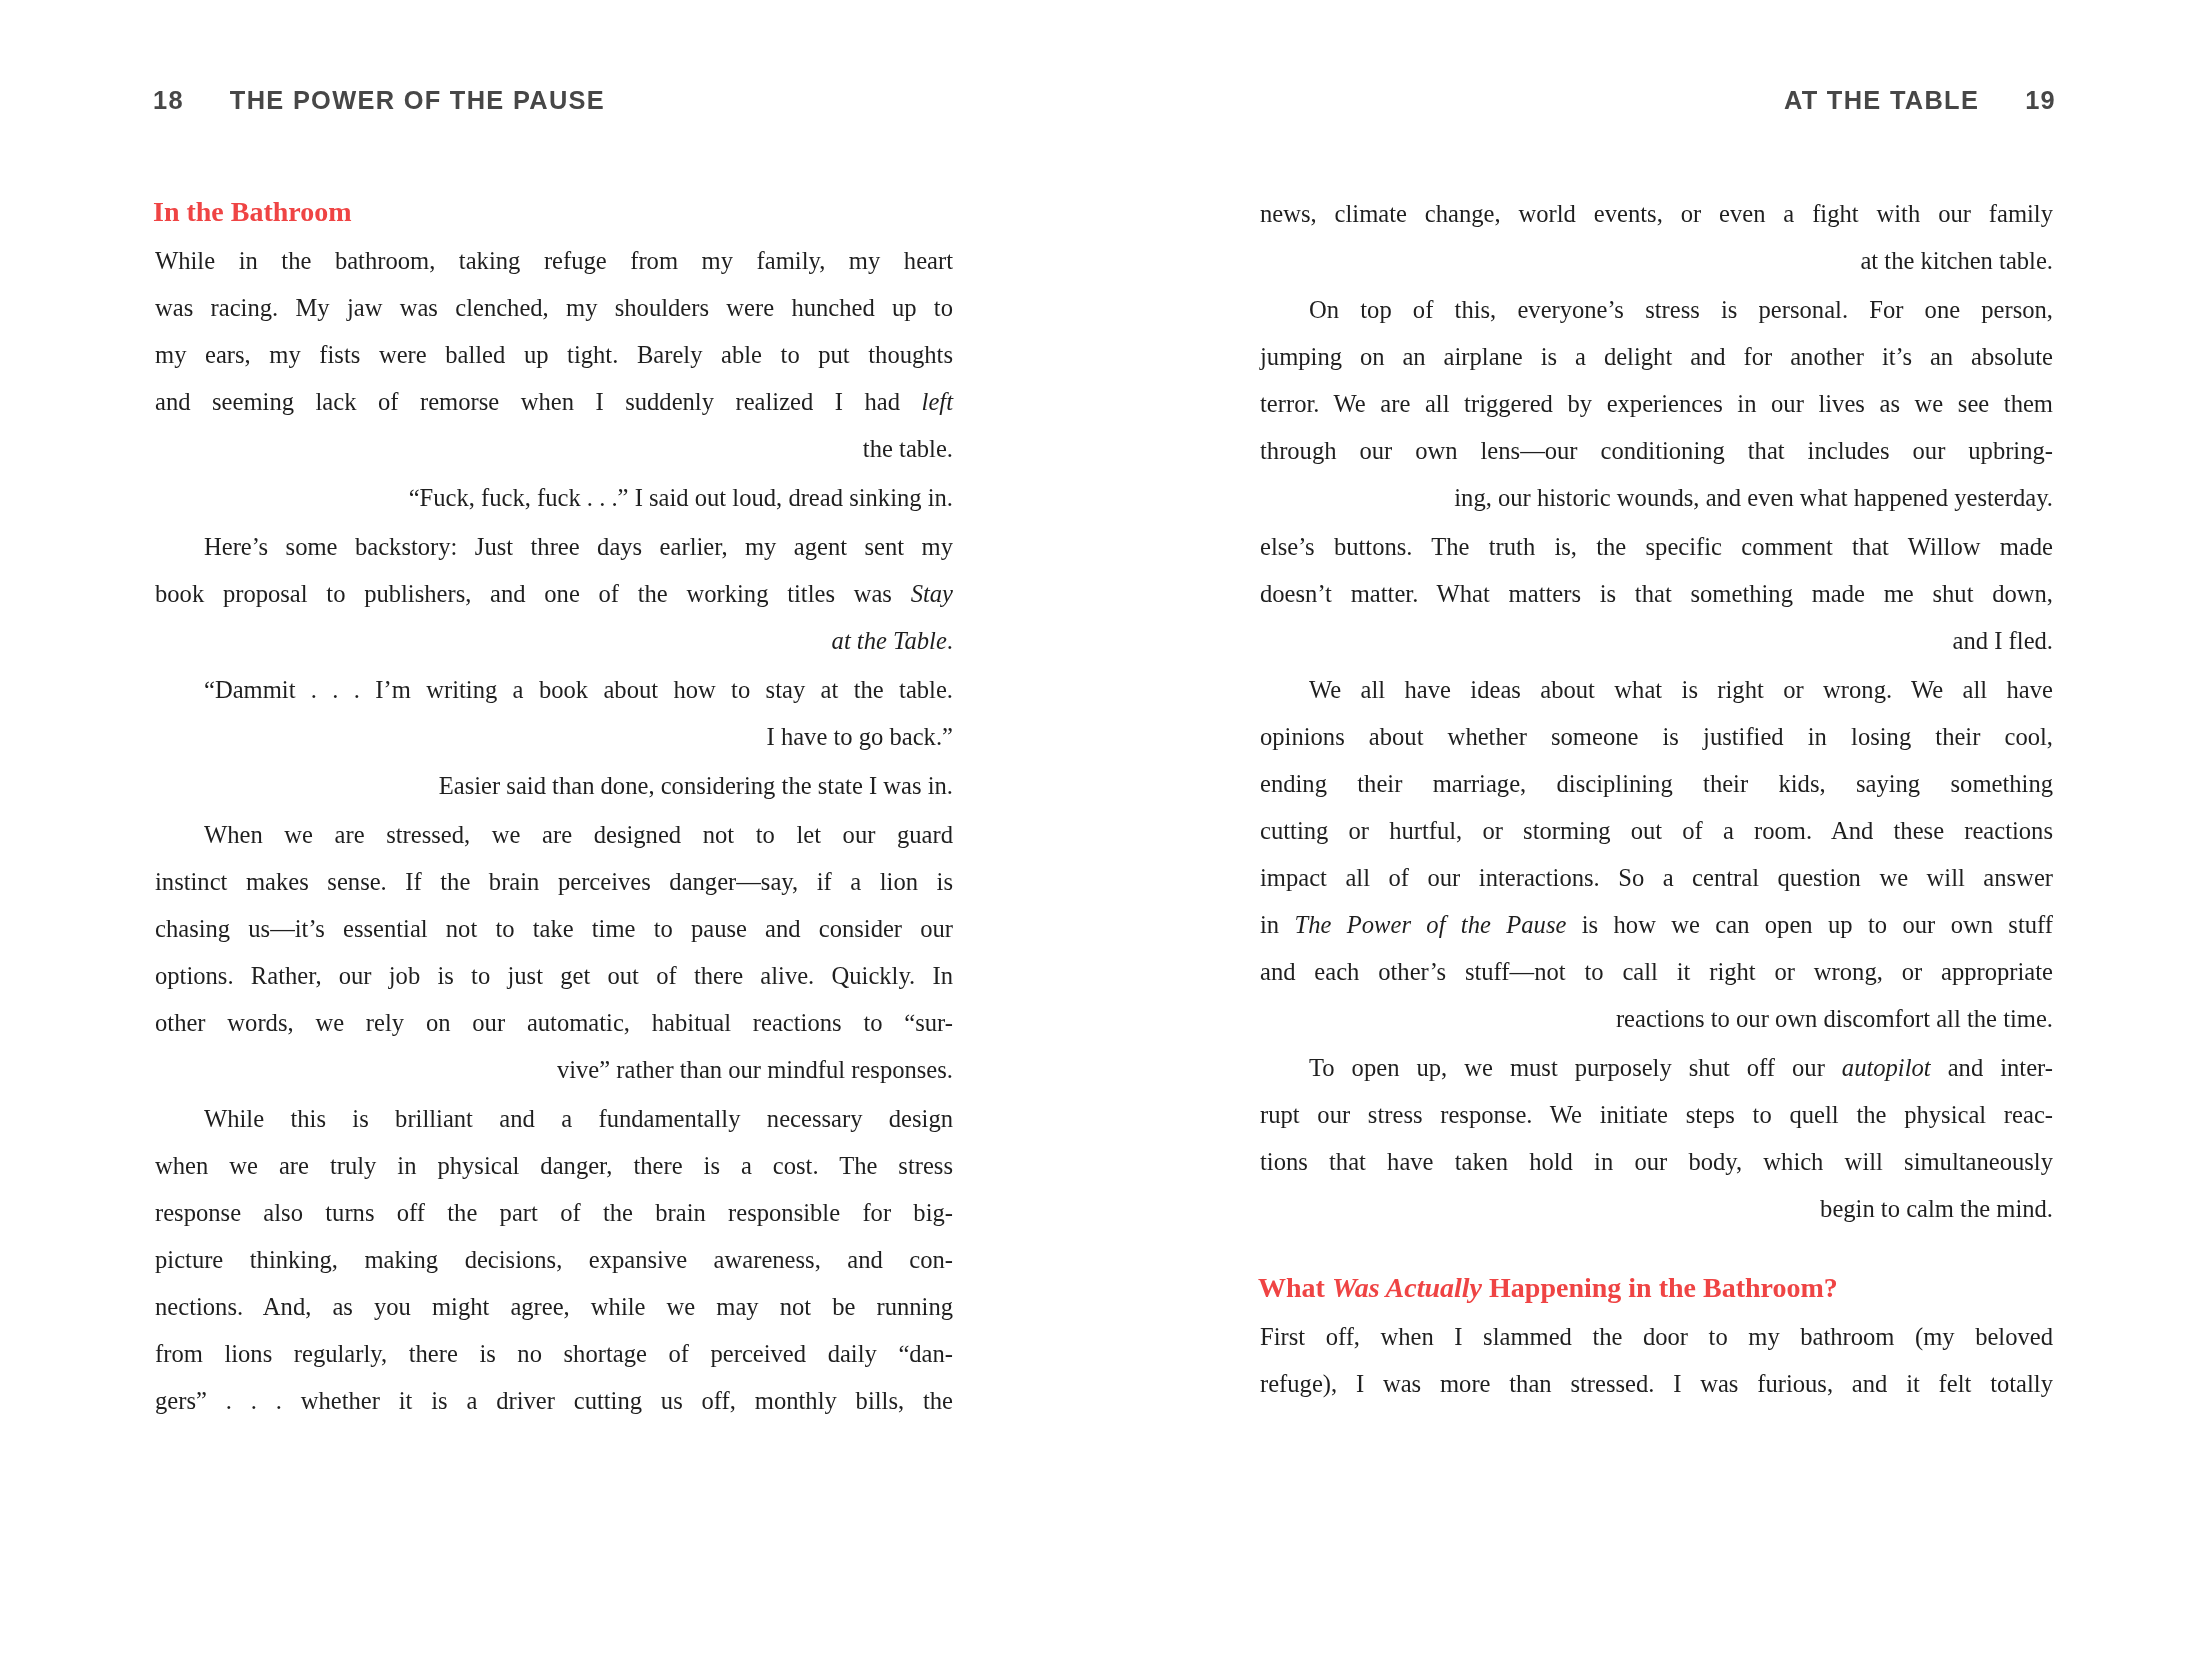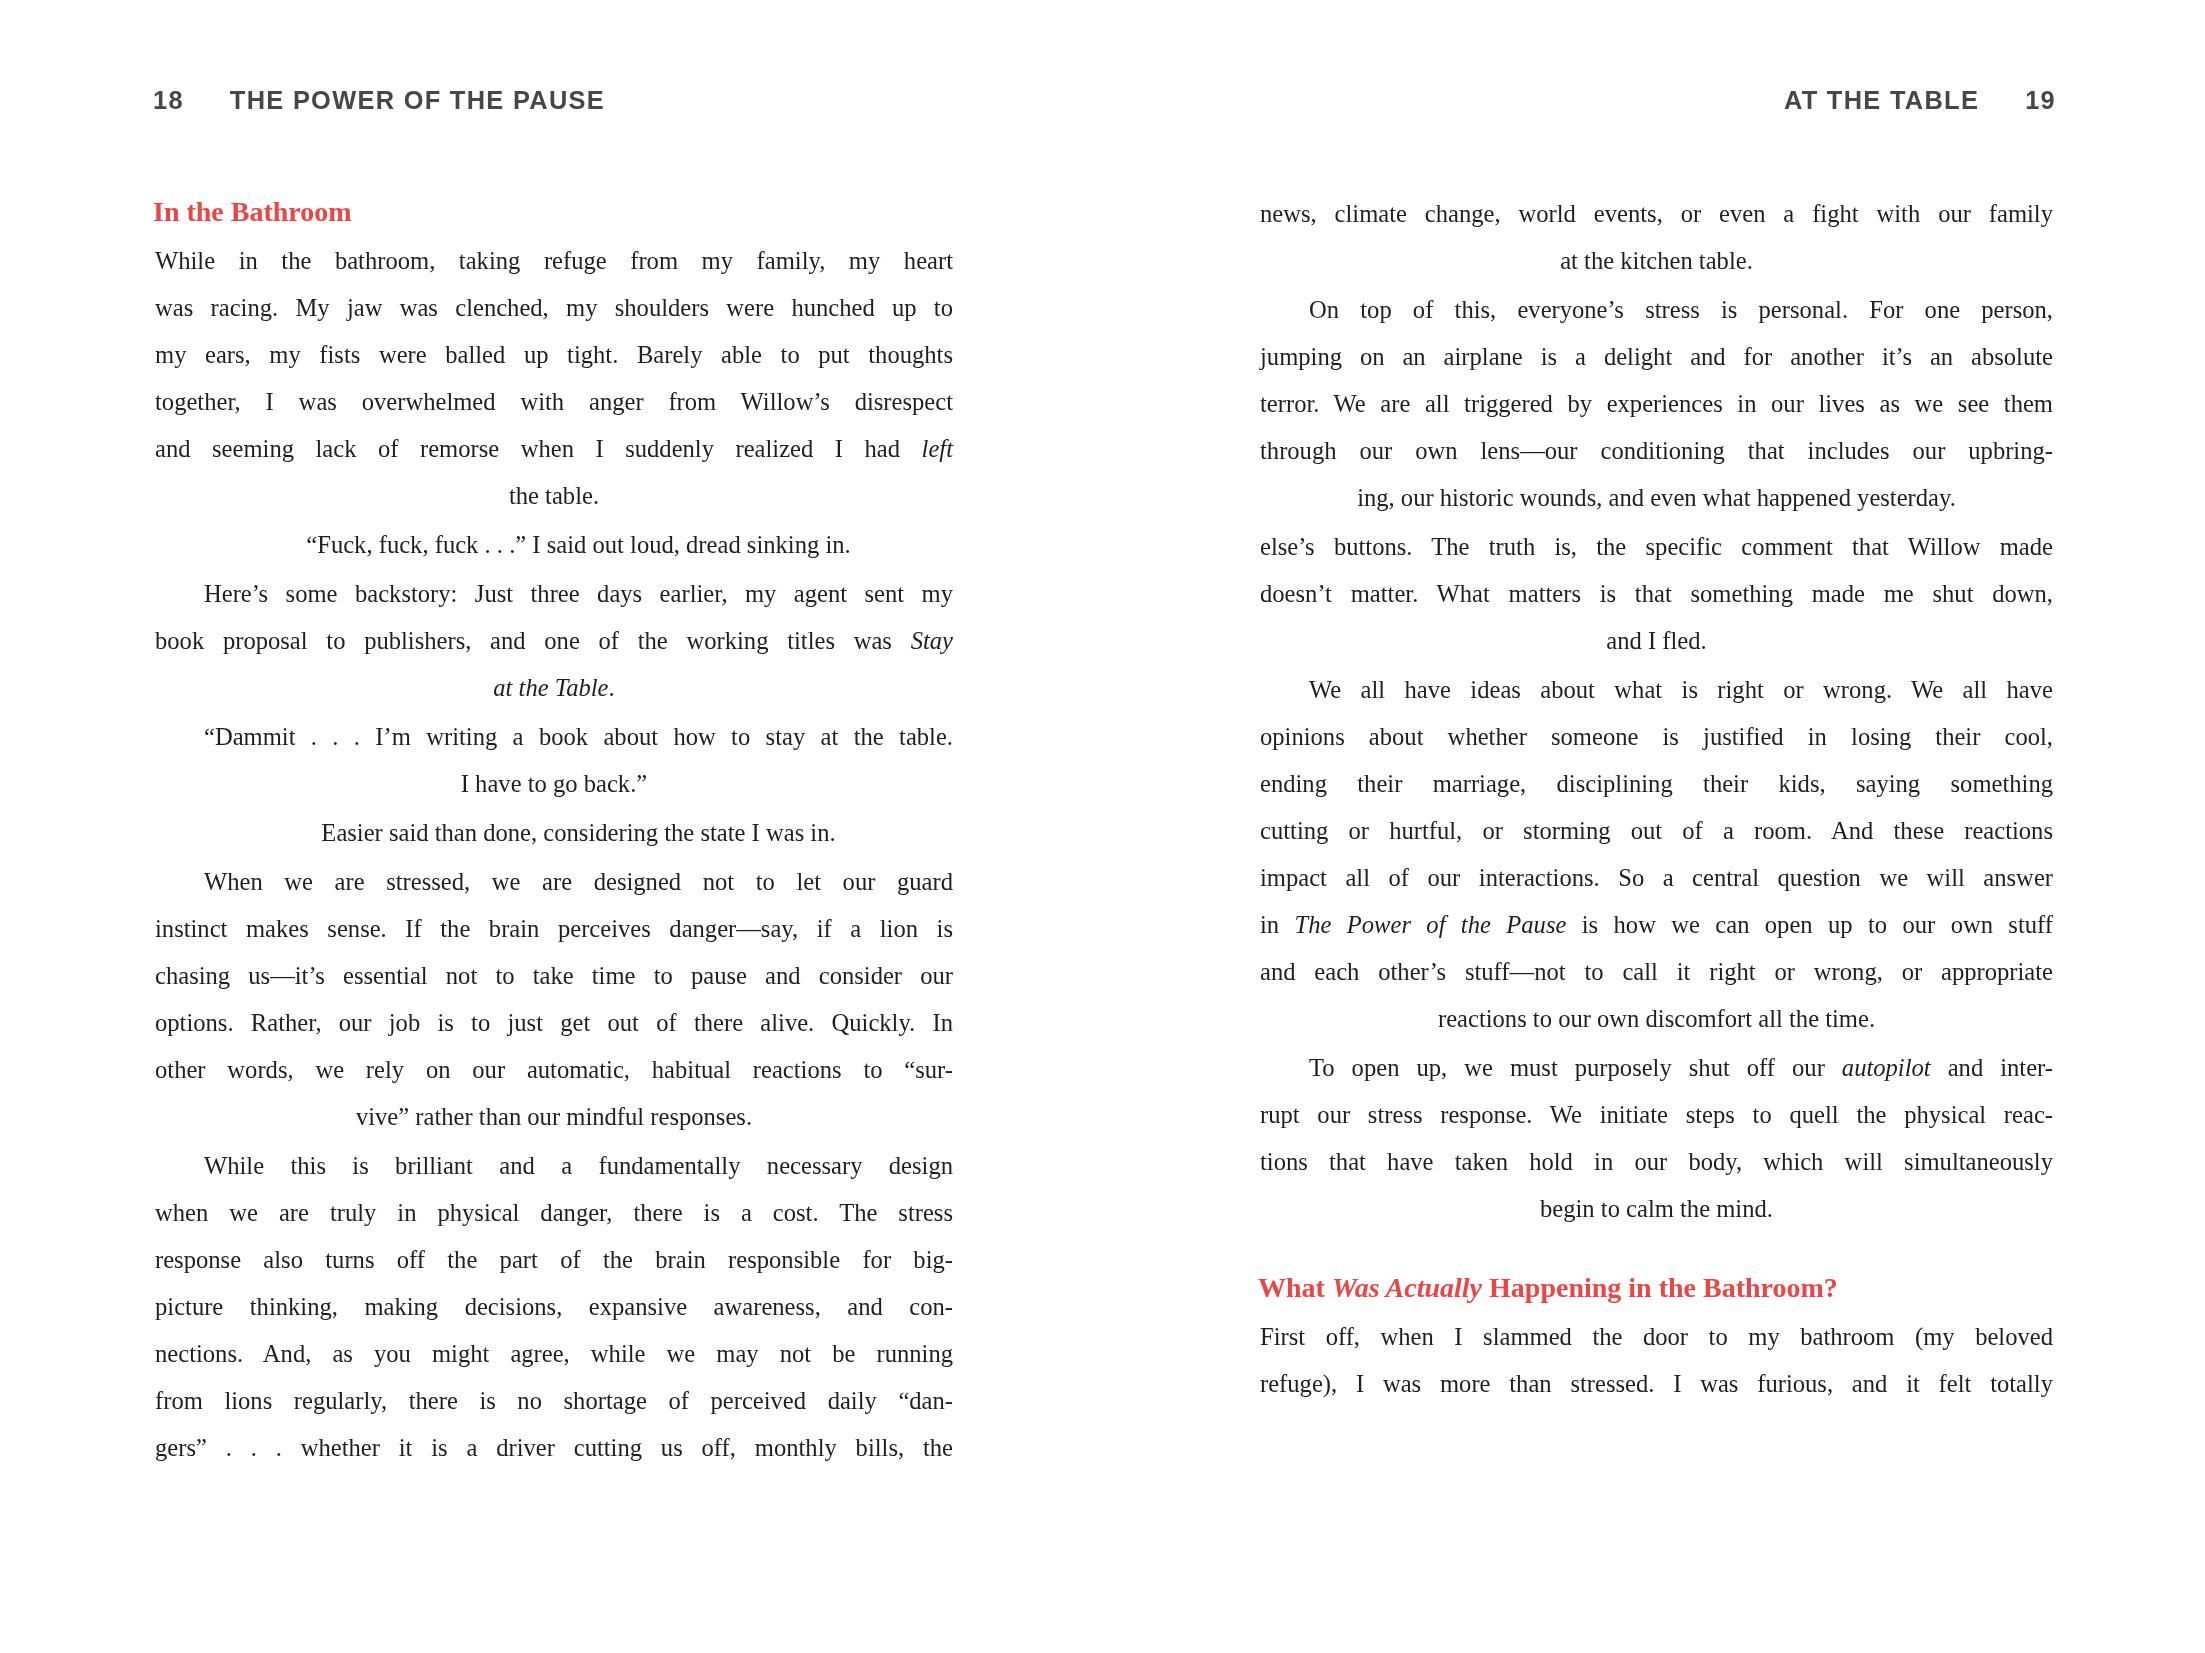--- a/index.html
+++ b/index.html
@@ -44,21 +44,21 @@
     top: 188px;
     font-size: 24.6px;
     color: #1f1f1f;
   }
   .page-left  .page-body { left: 153px; width: 802px; }
   .page-right .page-body { left: 155px; width: 797px; }
 
   .para { margin: 2px; }
   .line {
     line-height: 47px;
-    text-align: center;
+    text-align: right;
   }
   .line.just {
     text-align: justify;
     text-align-last: justify;
   }
   .line.indent { text-indent: 49px; }
 
   .sec-heading {
     font-weight: 700;
     font-size: 28px;
@@ -76,21 +76,20 @@
   <div class="running-header">
     <span>18</span>
     <span>THE POWER OF THE PAUSE</span>
   </div>
   <div class="page-body">
       <div class="sec-heading"><span>In the Bathroom</span></div>
       <div class="para">
         <div class="line just"><span>While in the bathroom, taking refuge from my family, my heart</span></div>
         <div class="line just"><span>was racing. My jaw was clenched, my shoulders were hunched up to</span></div>
         <div class="line just"><span>my ears, my fists were balled up tight. Barely able to put thoughts</span></div>
-        <div class="line just"><span>together, I was overwhelmed with anger from Willow’s disrespect</span></div>
         <div class="line just"><span>and seeming lack of remorse when I suddenly realized I had </span><span class="it">left</span></div>
         <div class="line"><span>the table.</span></div>
       </div>
       <div class="para">
         <div class="line indent"><span>“Fuck, fuck, fuck . . .” I said out loud, dread sinking in.</span></div>
       </div>
       <div class="para">
         <div class="line just indent"><span>Here’s some backstory: Just three days earlier, my agent sent my</span></div>
         <div class="line just"><span>book proposal to publishers, and one of the working titles was </span><span class="it">Stay</span></div>
         <div class="line"><span class="it">at the Table</span><span>.</span></div>

